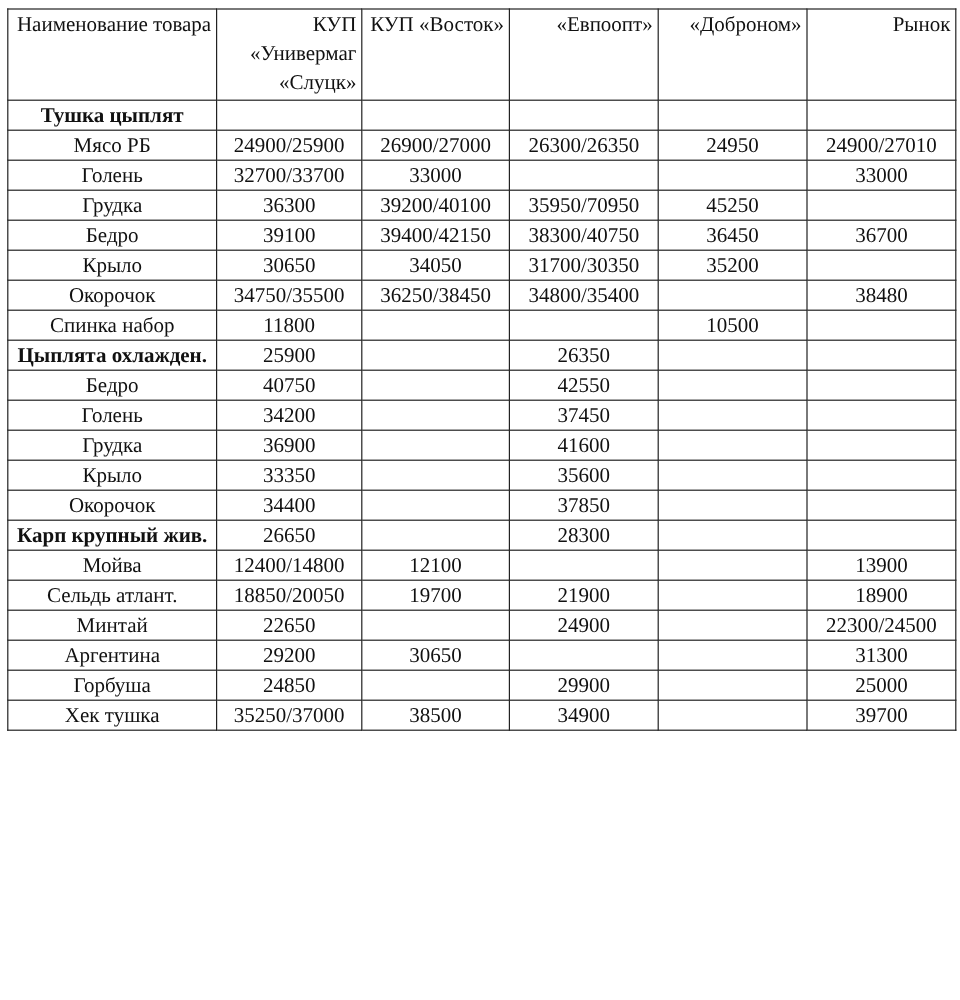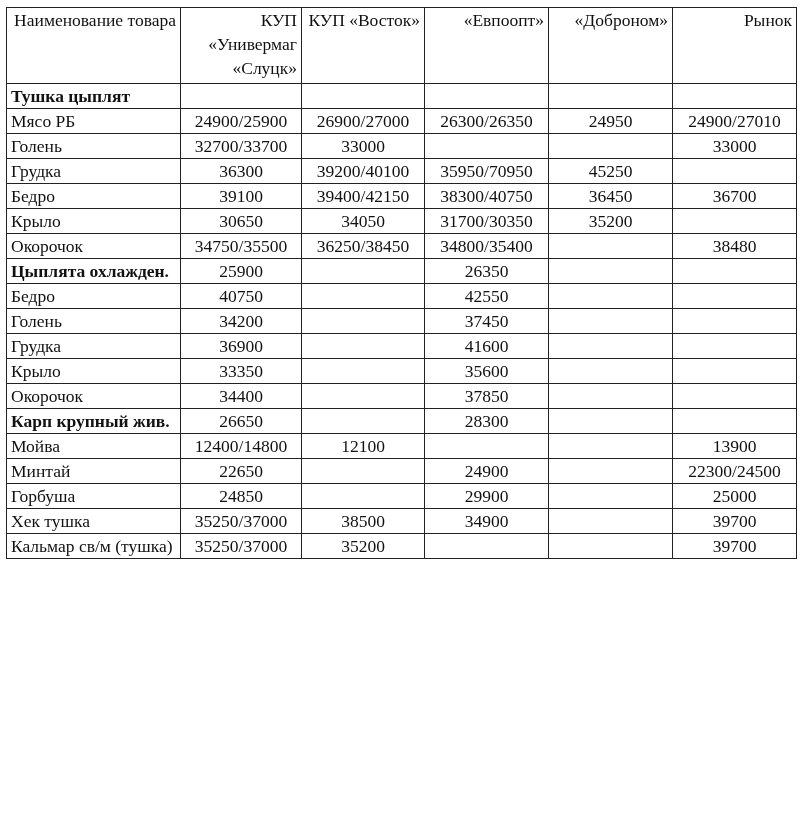--- a/index.html
+++ b/index.html
@@ -15,21 +15,21 @@
   table.prices col.c2 { width:123px; }
   table.prices col.c3 { width:124px; }
   table.prices col.c4 { width:124px; }
   table.prices col.c5 { width:124px; }
   table.prices th, table.prices td {
     border:1.5px solid #222; padding:0 4px; line-height:24px;
     vertical-align:top; white-space:nowrap; overflow:hidden;
   }
   table.prices th { font-weight:normal; text-align:right; height:75px; line-height:24px; white-space:normal; }
   table.prices th.name { text-align:right; }
-  table.prices td.name { text-align:left; white-space:normal; }
+  table.prices td.name { text-align:center; white-space:normal; }
   table.prices td.val { text-align:center; }
   tr.section td.name { font-weight:bold; }
 </style>
 </head>
 <body>
 
 <table class="prices">
   <colgroup>
     <col class="c0">
       <col class="c1">
@@ -98,20 +98,28 @@
         <td class="val"></td>
       </tr>
       <tr>
         <td class="name">Окорочок</td>
         <td class="val">34750/35500</td>
         <td class="val">36250/38450</td>
         <td class="val">34800/35400</td>
         <td class="val"></td>
         <td class="val">38480</td>
       </tr>
+      <tr>
+        <td class="name">Спинка набор</td>
+        <td class="val">11800</td>
+        <td class="val"></td>
+        <td class="val"></td>
+        <td class="val">10500</td>
+        <td class="val"></td>
+      </tr>
       <tr class="section">
         <td class="name">Цыплята охлажден.</td>
         <td class="val">25900</td>
         <td class="val"></td>
         <td class="val">26350</td>
         <td class="val"></td>
         <td class="val"></td>
       </tr>
       <tr>
         <td class="name">Бедро</td>
@@ -163,45 +171,53 @@
       </tr>
       <tr>
         <td class="name">Мойва</td>
         <td class="val">12400/14800</td>
         <td class="val">12100</td>
         <td class="val"></td>
         <td class="val"></td>
         <td class="val">13900</td>
       </tr>
       <tr>
+        <td class="name">Сельдь атлант.</td>
+        <td class="val">18850/20050</td>
+        <td class="val">19700</td>
+        <td class="val">21900</td>
+        <td class="val"></td>
+        <td class="val">18900</td>
+      </tr>
+      <tr>
         <td class="name">Минтай</td>
         <td class="val">22650</td>
         <td class="val"></td>
         <td class="val">24900</td>
         <td class="val"></td>
         <td class="val">22300/24500</td>
+      </tr>
+      <tr>
+        <td class="name">Аргентина</td>
+        <td class="val">29200</td>
+        <td class="val">30650</td>
+        <td class="val"></td>
+        <td class="val"></td>
+        <td class="val">31300</td>
       </tr>
       <tr>
         <td class="name">Горбуша</td>
         <td class="val">24850</td>
         <td class="val"></td>
         <td class="val">29900</td>
         <td class="val"></td>
         <td class="val">25000</td>
       </tr>
       <tr>
         <td class="name">Хек тушка</td>
         <td class="val">35250/37000</td>
         <td class="val">38500</td>
         <td class="val">34900</td>
         <td class="val"></td>
         <td class="val">39700</td>
       </tr>
-      <tr>
-        <td class="name">Кальмар св/м (тушка)</td>
-        <td class="val">35250/37000</td>
-        <td class="val">35200</td>
-        <td class="val"></td>
-        <td class="val"></td>
-        <td class="val">39700</td>
-      </tr>
     </tbody>
 </table>
 
 </body></html>

